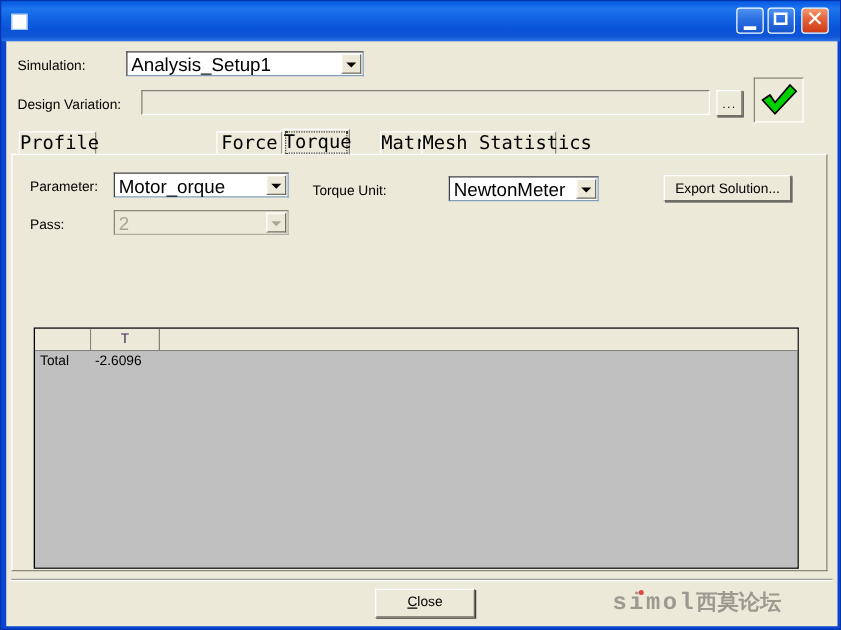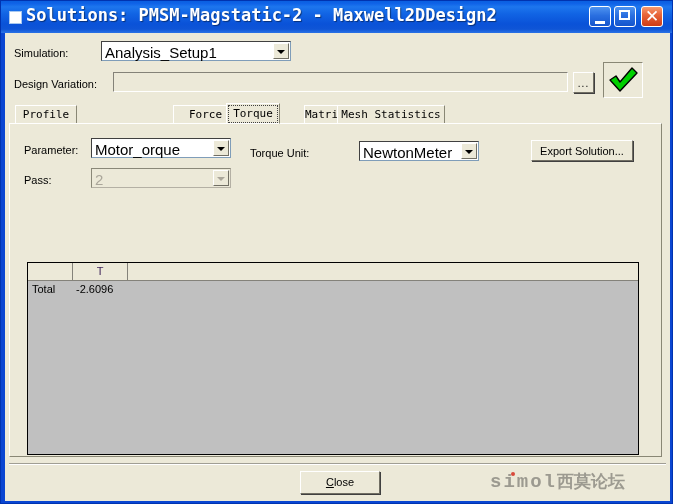--- a/index.html
+++ b/index.html
@@ -203,21 +203,21 @@
   .tab {
     position: absolute;
     top: 0;
     height: 19px;
     box-sizing: border-box;
     background: #ece9d8;
     border: 1px solid #ffffff;
     border-right-color: #898775;
     border-bottom: none;
     font-family: "DejaVu Sans Mono", monospace;
-    font-size: 11px;
+    font-size: 15px;
     color: #000000;
     text-align: center;
     line-height: 17px;
     white-space: nowrap;
     cursor: default;
   }
   .tab.selected {
     top: -2px;
     height: 21px;
     line-height: 19px;
@@ -338,21 +338,20 @@
     background: #d94a3c;
   }
 </style>
 </head>
 <body>
 
 <div id="window">
 
   <div id="titlebar">
     <div id="title-icon"></div>
-    <div id="title-text">Solutions: PMSM-Magstatic-2 - Maxwell2DDesign2</div>
 
     <div class="winbtn" id="btn-min">
       <span class="glyph"></span>
     </div>
     <div class="winbtn" id="btn-max">
       <span class="glyph"></span>
     </div>
     <div class="winbtn" id="btn-close">
       <span class="glyph">✕</span>
     </div>
@@ -385,21 +384,21 @@
                 border:1px solid #898775; border-right-color:#ffffff; border-bottom-color:#ffffff;">
       <svg width="34" height="30" viewBox="0 0 34 30" style="position:absolute;left:2px;top:2px;">
         <polygon points="4,15 10,11 14,17 26,3 31,8 14,26" fill="#00d000" stroke="#000000" stroke-width="1.4" stroke-linejoin="round"></polygon>
       </svg>
     </div>
 
     <div id="tabstrip">
       <div class="tab" style="left:6px; width:62px;">
         <span>Profile</span>
       </div>
-      <div class="tab" style="left:164px; width:65px;">
+      <div class="tab" style="left:164px; width:53px;">
         <span>Force</span>
       </div>
       <div class="tab selected" style="left:217px; width:54px;">
         <span class="focusring"></span>
         <span style="position:relative;">Torque</span>
       </div>
       <div class="tab" style="left:271px; width:35px;margin-left:24px;">
         <span>Matrix</span>
       </div>
       <div class="tab" style="left:328px; width:108px;">

